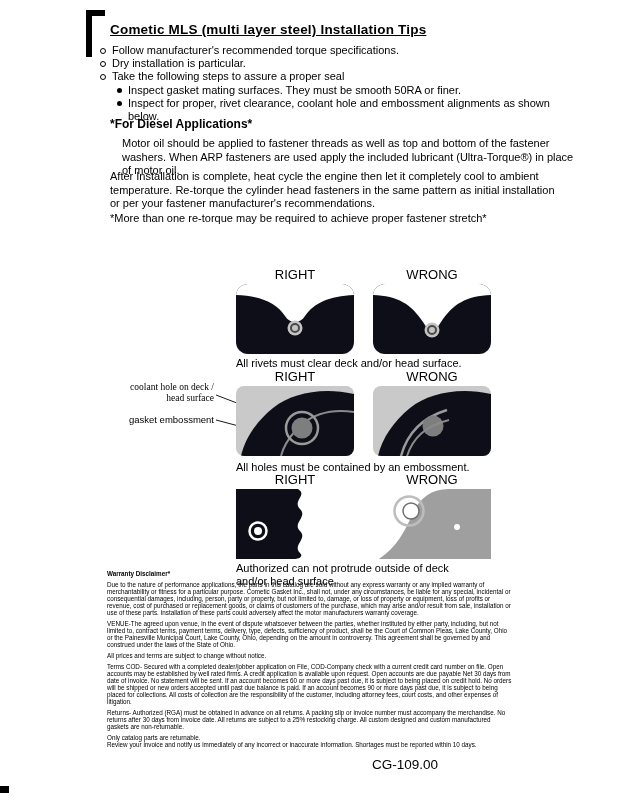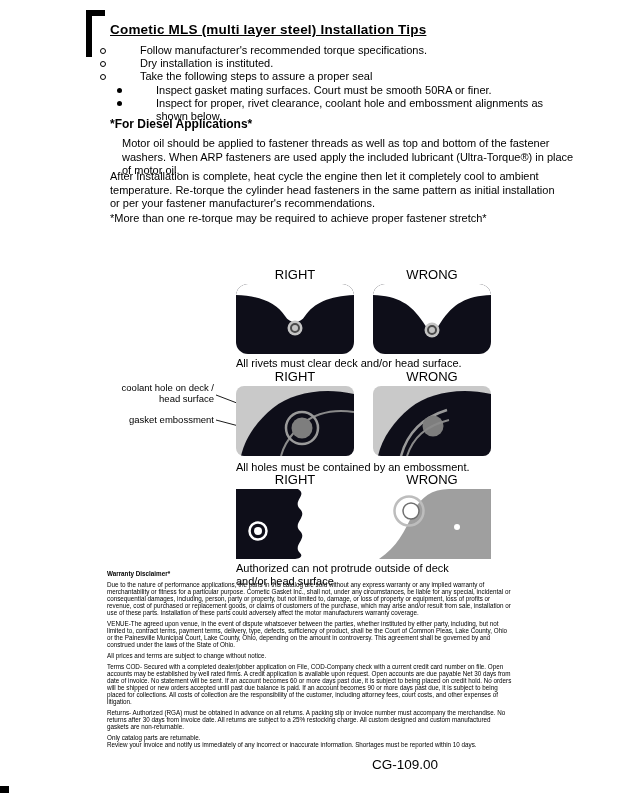--- a/index.html
+++ b/index.html
@@ -8,21 +8,21 @@
 
   
   .mark{position:absolute;background:#000;}
 
   
   .title{position:absolute;left:110px;top:22px;font-size:13.5px;font-weight:bold;
          text-decoration:underline;letter-spacing:.2px;}
 
   
   .bullets{position:absolute;left:100px;top:44px;font-size:11px;line-height:13.2px;width:470px;}
-  .b{display:flex;align-items:flex-start;gap:28px;}
+  .b{display:flex;align-items:flex-start;}
   .b .m{flex:none;border-radius:50%;margin:4px 6px 0 0;}
   .m.hollow{width:4px;height:4px;border:1px solid #000;}
   .m.filled{width:5px;height:5px;background:#000;}
   .b.l2{margin-left:17px;}
 
   
   .body-text{position:absolute;font-size:11px;line-height:13.5px;}
   .bold{font-weight:bold;}
 
   
@@ -54,29 +54,29 @@
 
   <div class="title">Cometic MLS (multi layer steel) Installation Tips</div>
 
   <div class="bullets">
     <div class="b l1">
       <span class="m hollow"></span>
       <span>Follow manufacturer's recommended torque specifications.</span>
     </div>
     <div class="b l1">
       <span class="m hollow"></span>
-      <span>Dry installation is instituted.</span>
+      <span>Dry installation is particular.</span>
     </div>
     <div class="b l1">
       <span class="m hollow"></span>
       <span>Take the following steps to assure a proper seal</span>
     </div>
     <div class="b l2">
       <span class="m filled"></span>
-      <span>Inspect gasket mating surfaces.  Court must be smooth 50RA or finer.</span>
+      <span>Inspect gasket mating surfaces.  They must be smooth 50RA or finer.</span>
     </div>
     <div class="b l2">
       <span class="m filled"></span>
       <span>Inspect for proper, rivet clearance, coolant hole and embossment alignments as shown below.</span>
     </div>
   </div>
 
   <div class="body-text bold" style="left:110px;top:118px;font-size:12px;">*For Diesel Applications*</div>
   <div class="body-text" style="left:110px;top:137px;width:455px;margin-left:12px;">Motor oil should be applied to fastener threads as well as top and bottom of the fastener washers. When ARP fasteners are used apply the included lubricant (Ultra-Torque®) in place of motor oil.</div>
   <div class="body-text" style="left:110px;top:170px;width:455px;">After Installation is complete, heat cycle the engine then let it completely cool to ambient temperature. Re-torque the cylinder head fasteners in the same pattern as initial installation or per your fastener manufacturer's recommendations.</div>
@@ -115,21 +115,21 @@
         </g>
       </svg>
     </div>
     <div class="caption" style="left:236px;top:90px;">All rivets must clear deck and/or head surface.</div>
   </div>
 
   <div class="figure" style="top:331px;height:106px;">
     <div class="fig-label" style="left:236px;">RIGHT</div>
     <div class="fig-label" style="left:373px;">WRONG</div>
 
-    <div class="annot" style="left:116px;top:13px;width:98px;">coolant hole on deck / head surface</div>
+    <div class="annot" style="left:116px;top:13px;width:98px;font-family:Liberation Serif, serif;">coolant hole on deck / head surface</div>
     <div class="annot" style="left:112px;top:45px;width:102px;">gasket embossment</div>
     <svg class="annot-lines" style="left:214px;top:20px;" width="95" height="50" viewBox="0 0 95 50">
       <line x1="2" y1="6" x2="83" y2="37" stroke="#000" stroke-width="0.9"></line>
       <line x1="2" y1="31" x2="70" y2="49" stroke="#000" stroke-width="0.9"></line>
     </svg>
 
     <div class="panel" style="left:236px;">
       <svg viewBox="0 0 118 70" width="118" height="70">
         <defs>
             <clipPath id="cp3">

